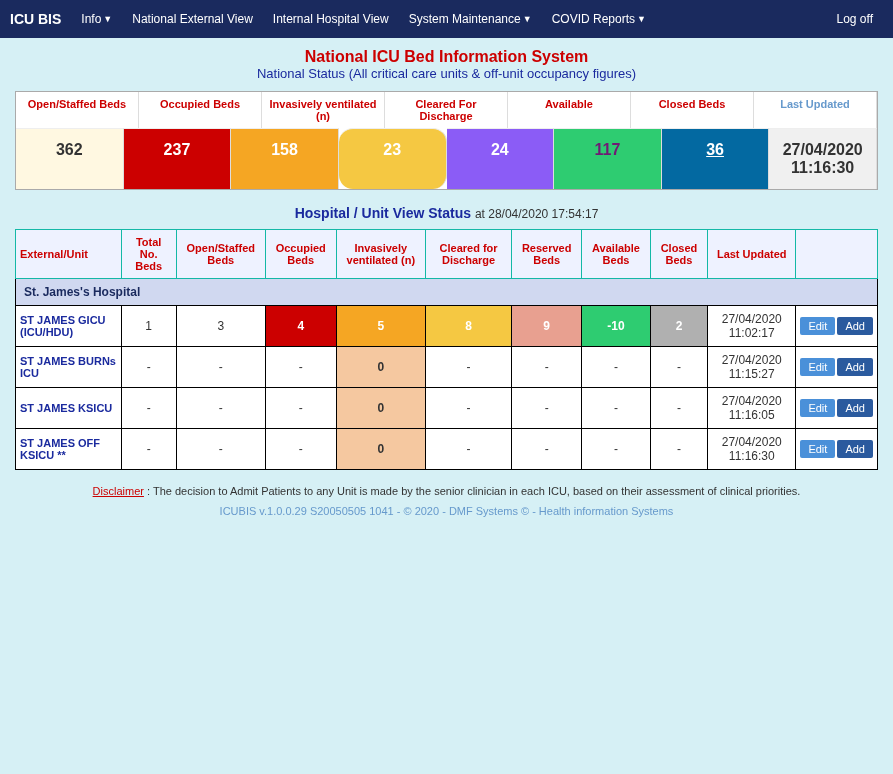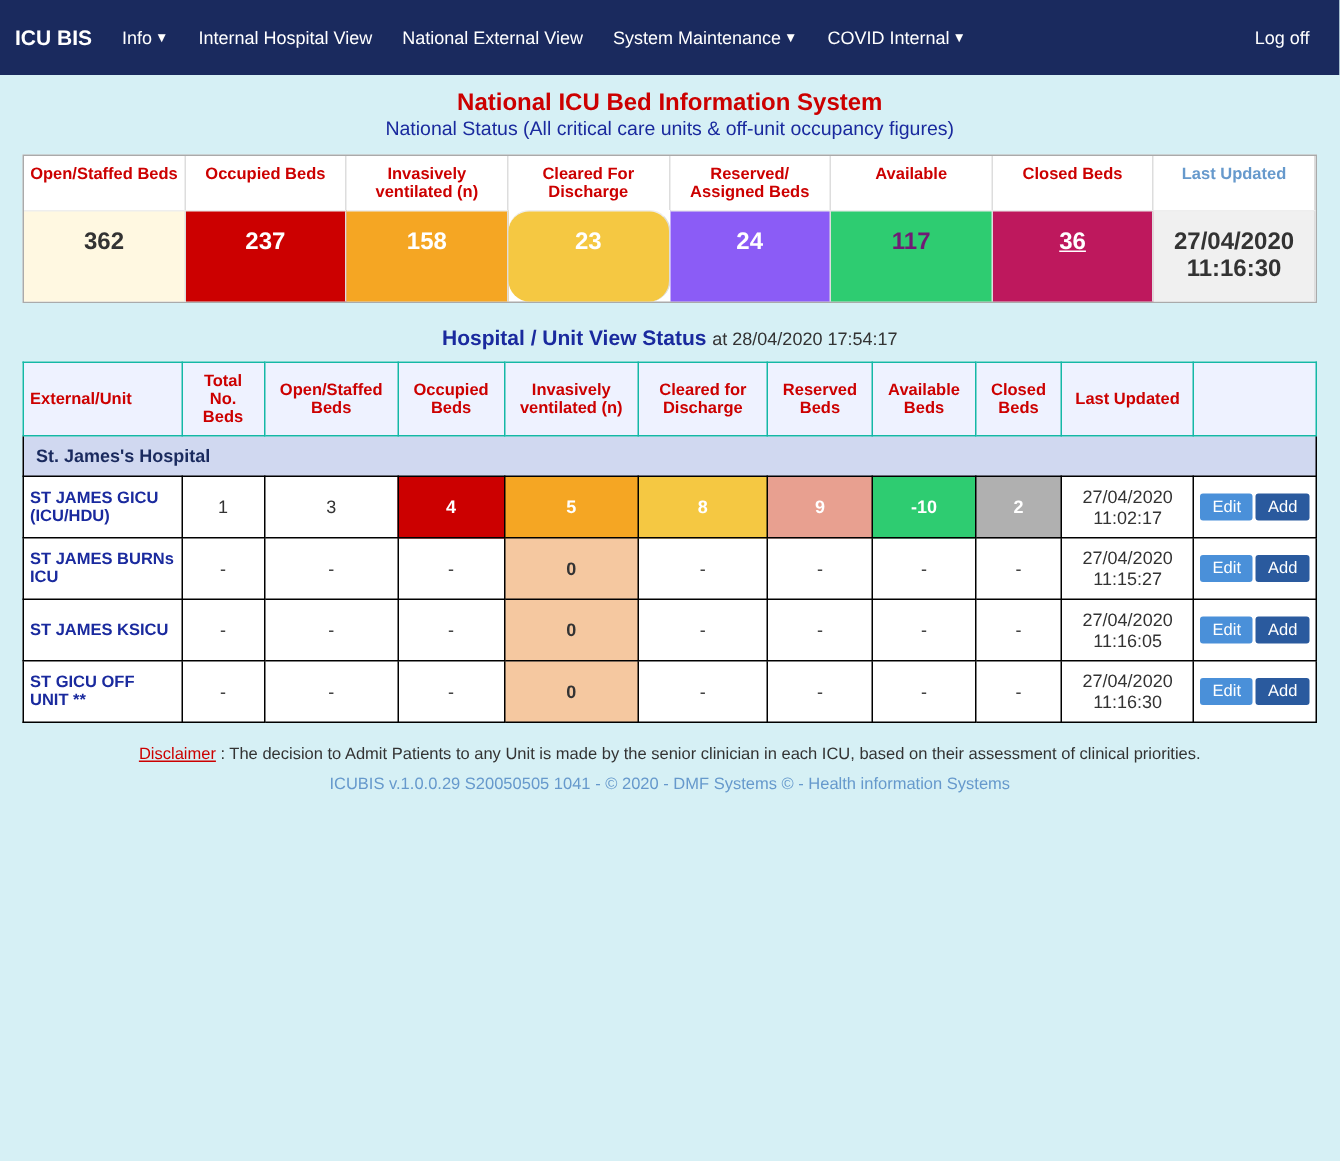--- a/index.html
+++ b/index.html
@@ -9,21 +9,21 @@
       font-size: 12px;
       color: #333;
     }
     
     .navbar {
       background: #1a2a5e;
       color: white;
       display: flex;
       align-items: center;
       padding: 0 10px;
-      height: 50px;
+      height: 38px;
     }
     .navbar .brand {
       font-weight: bold;
       font-size: 14px;
       color: white;
       margin-right: 10px;
     }
     .navbar .nav-item {
       color: white;
       padding: 0 10px;
@@ -93,21 +93,21 @@
       font-weight: bold;
       border-right: 1px solid #ddd;
       border-top: 1px solid #eee;
     }
     .val.open-staffed { background: #fff8e1; color: #333; }
     .val.occupied { background: #cc0000; color: white; }
     .val.invasively { background: #f5a623; color: white; }
     .val.cleared { background: #f5c842; color: white; border-radius: 14px; }
     .val.reserved { background: #8b5cf6; color: white; }
     .val.available { background: #2ecc71; color: #701a75; }
-    .val.closed { background: #be185d; color: white; text-decoration: underline; }
+    .val.closed { background: #0369a1; color: white; text-decoration: underline; }
     .val.last-updated-val { background: #f0f0f0; color: #333; font-size: 12px; font-weight: normal; }
 
     
     .hospital-header {
       text-align: center;
       margin-bottom: 8px;
     }
     .hospital-header h3 {
       color: #1a2a9e;
       font-size: 14px;
@@ -201,48 +201,47 @@
   </style>
 </head>
 <body>
 
 <nav class="navbar">
   <span class="brand">ICU BIS</span>
   <span class="nav-item">
     <span>Info</span>
     <span class="dropdown-arrow">▼</span>
   </span>
+  <span class="nav-item">National External View</span>
   <span class="nav-item">Internal Hospital View</span>
-  <span class="nav-item">National External View</span>
   <span class="nav-item">
     <span>System Maintenance</span>
     <span class="dropdown-arrow">▼</span>
   </span>
   <span class="nav-item">
-    <span>COVID Internal</span>
+    <span>COVID Reports</span>
     <span class="dropdown-arrow">▼</span>
   </span>
   <span class="spacer"></span>
   <span class="logout">Log off</span>
 </nav>
 
 <div class="main-content">
 
   <div class="national-header">
     <h2>National ICU Bed Information System</h2>
     <p>National Status (All critical care units &amp; off-unit occupancy figures)</p>
   </div>
 
   <div class="national-stats">
     <div class="stats-header">
       <div class="col">Open/Staffed Beds</div>
       <div class="col">Occupied Beds</div>
       <div class="col">Invasively ventilated (n)</div>
       <div class="col">Cleared For Discharge</div>
-      <div class="col">Reserved/ Assigned Beds</div>
       <div class="col">Available</div>
       <div class="col">Closed Beds</div>
       <div class="col last-updated">Last Updated</div>
     </div>
     <div class="stats-values">
       <div class="val open-staffed">362</div>
       <div class="val occupied">237</div>
       <div class="val invasively">158</div>
       <div class="val cleared">23</div>
       <div class="val reserved">24</div>
@@ -313,21 +312,21 @@
           <td>-</td>
           <td class="cell-peach">0</td>
           <td>-</td>
           <td>-</td>
           <td>-</td>
           <td>-</td>
           <td>27/04/2020 11:16:05</td>
           <td style="white-space: nowrap;"><button class="btn-edit">Edit</button><button class="btn-add">Add</button></td>
         </tr>
         <tr>
-          <td class="hospital-name">ST GICU OFF UNIT **</td>
+          <td class="hospital-name">ST JAMES OFF KSICU **</td>
           <td>-</td>
           <td>-</td>
           <td>-</td>
           <td class="cell-peach">0</td>
           <td>-</td>
           <td>-</td>
           <td>-</td>
           <td>-</td>
           <td>27/04/2020 11:16:30</td>
           <td style="white-space: nowrap;"><button class="btn-edit">Edit</button><button class="btn-add">Add</button></td>

